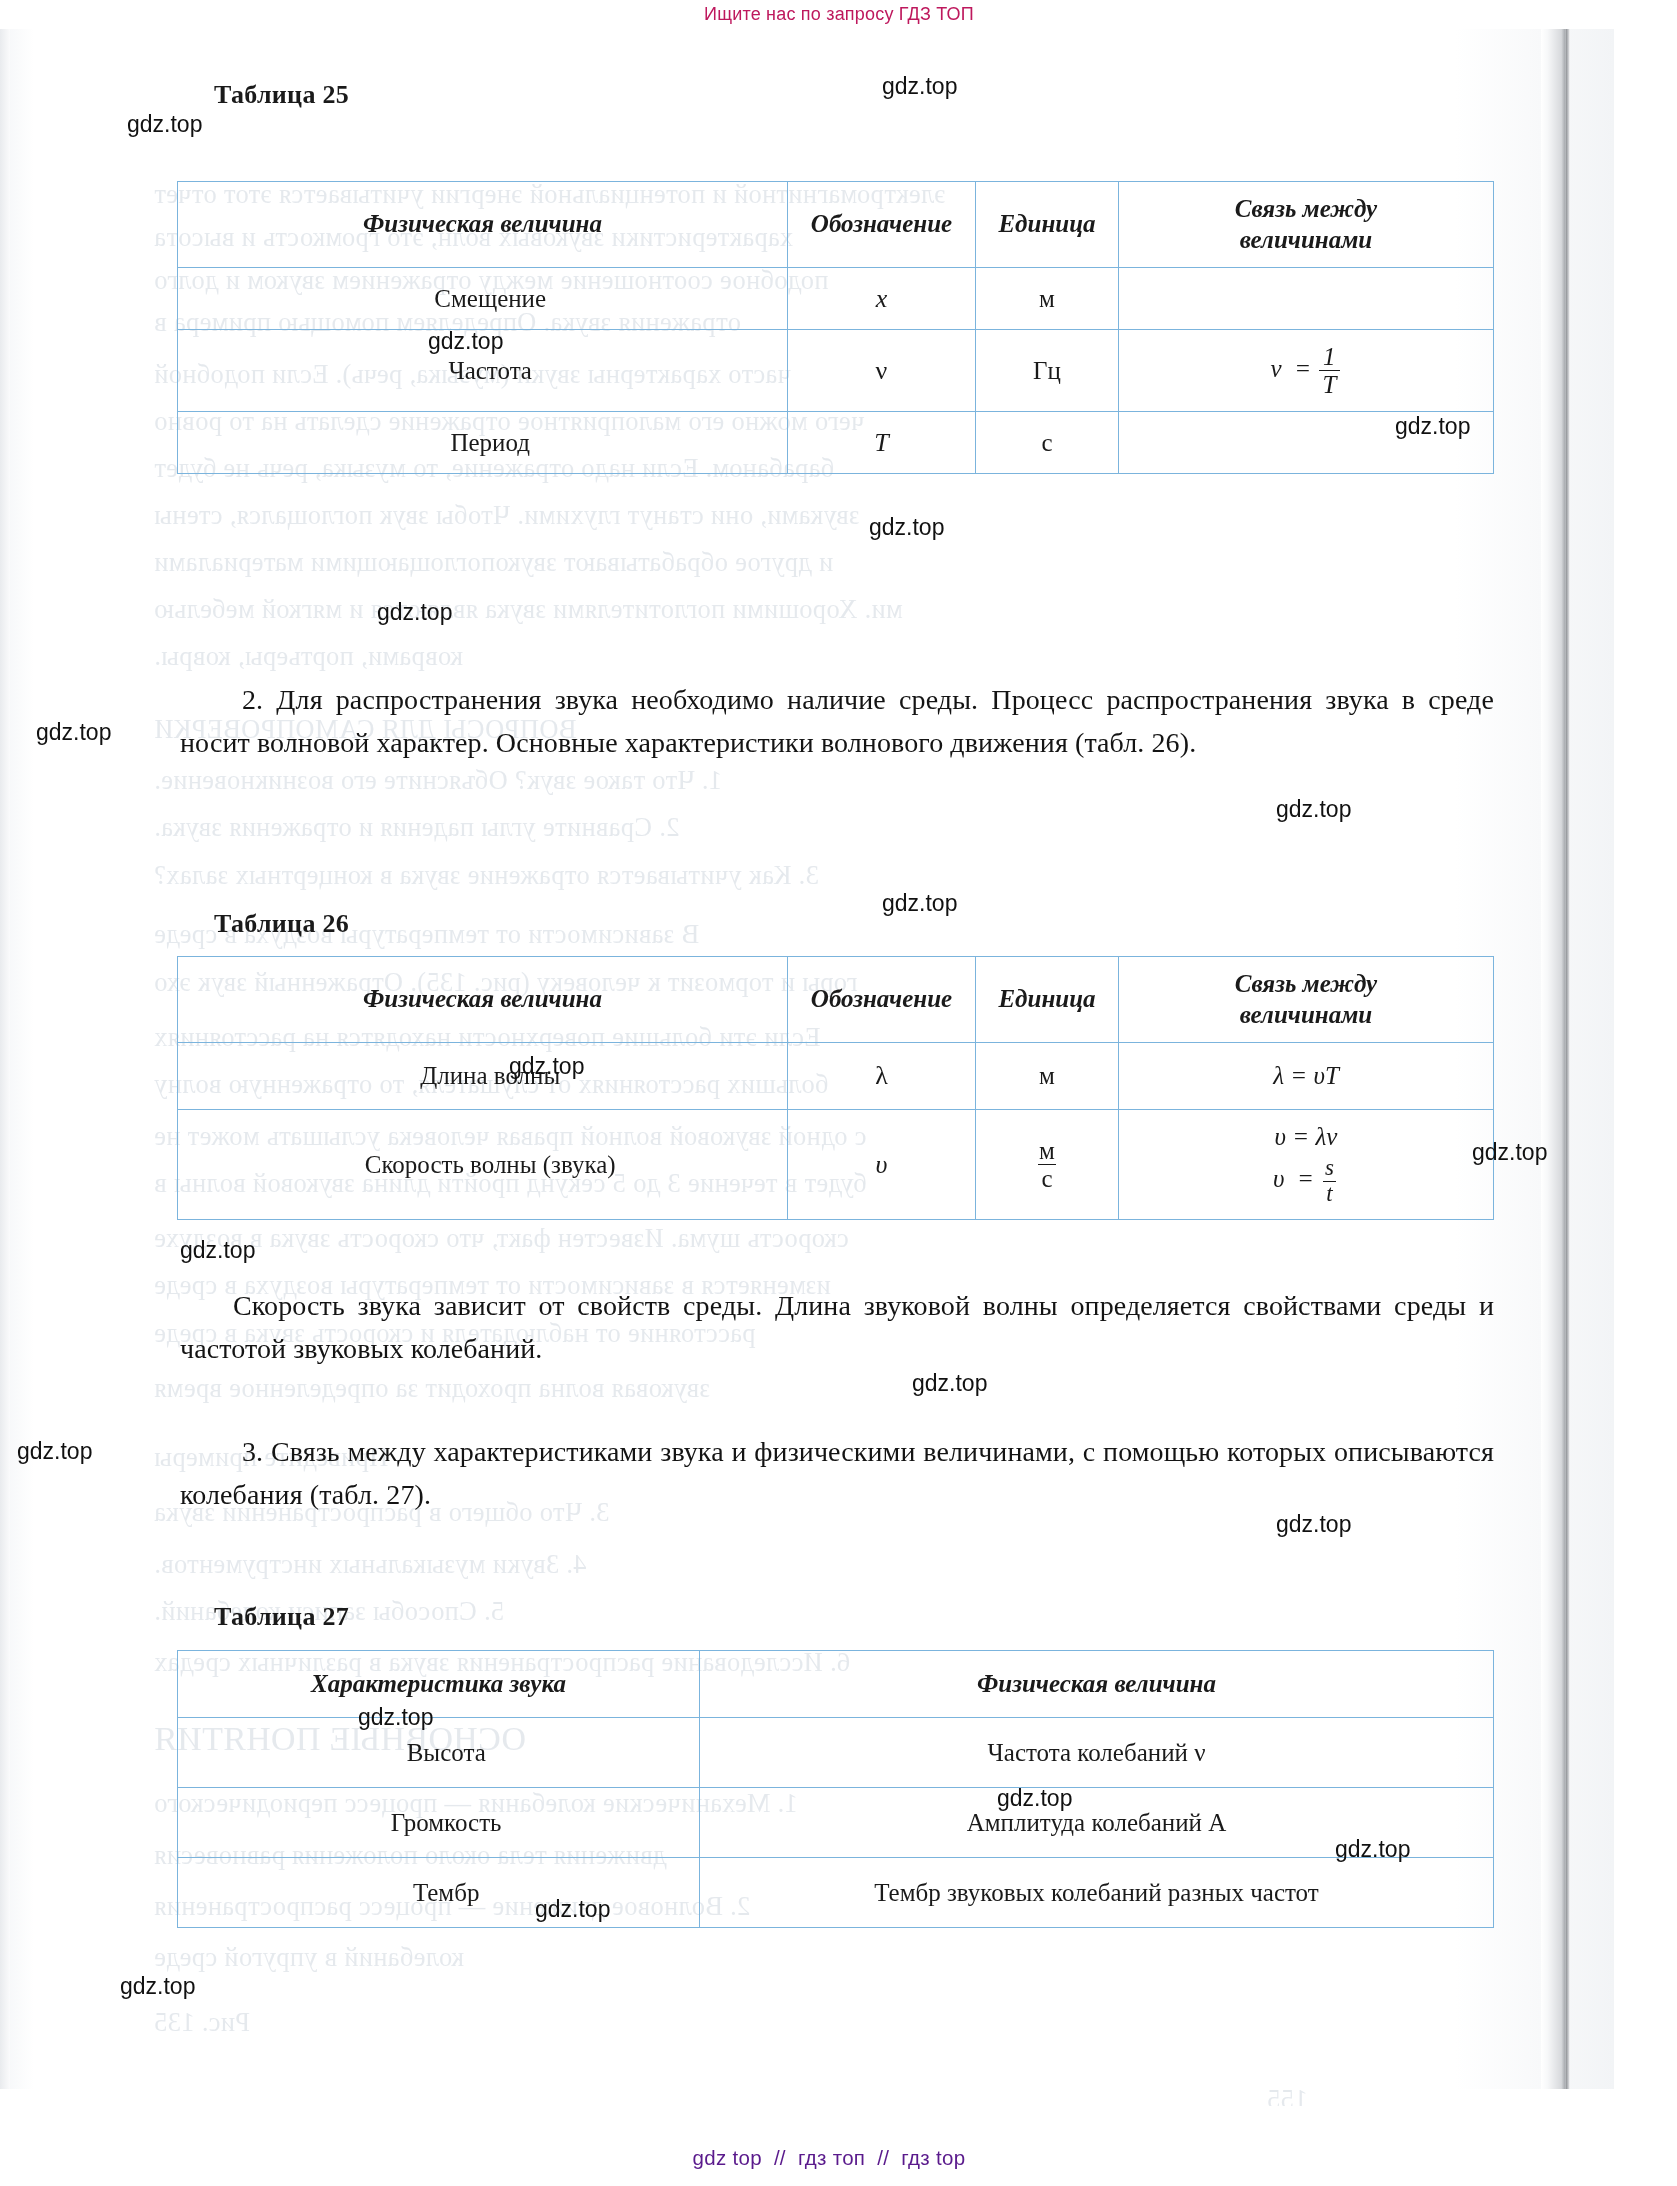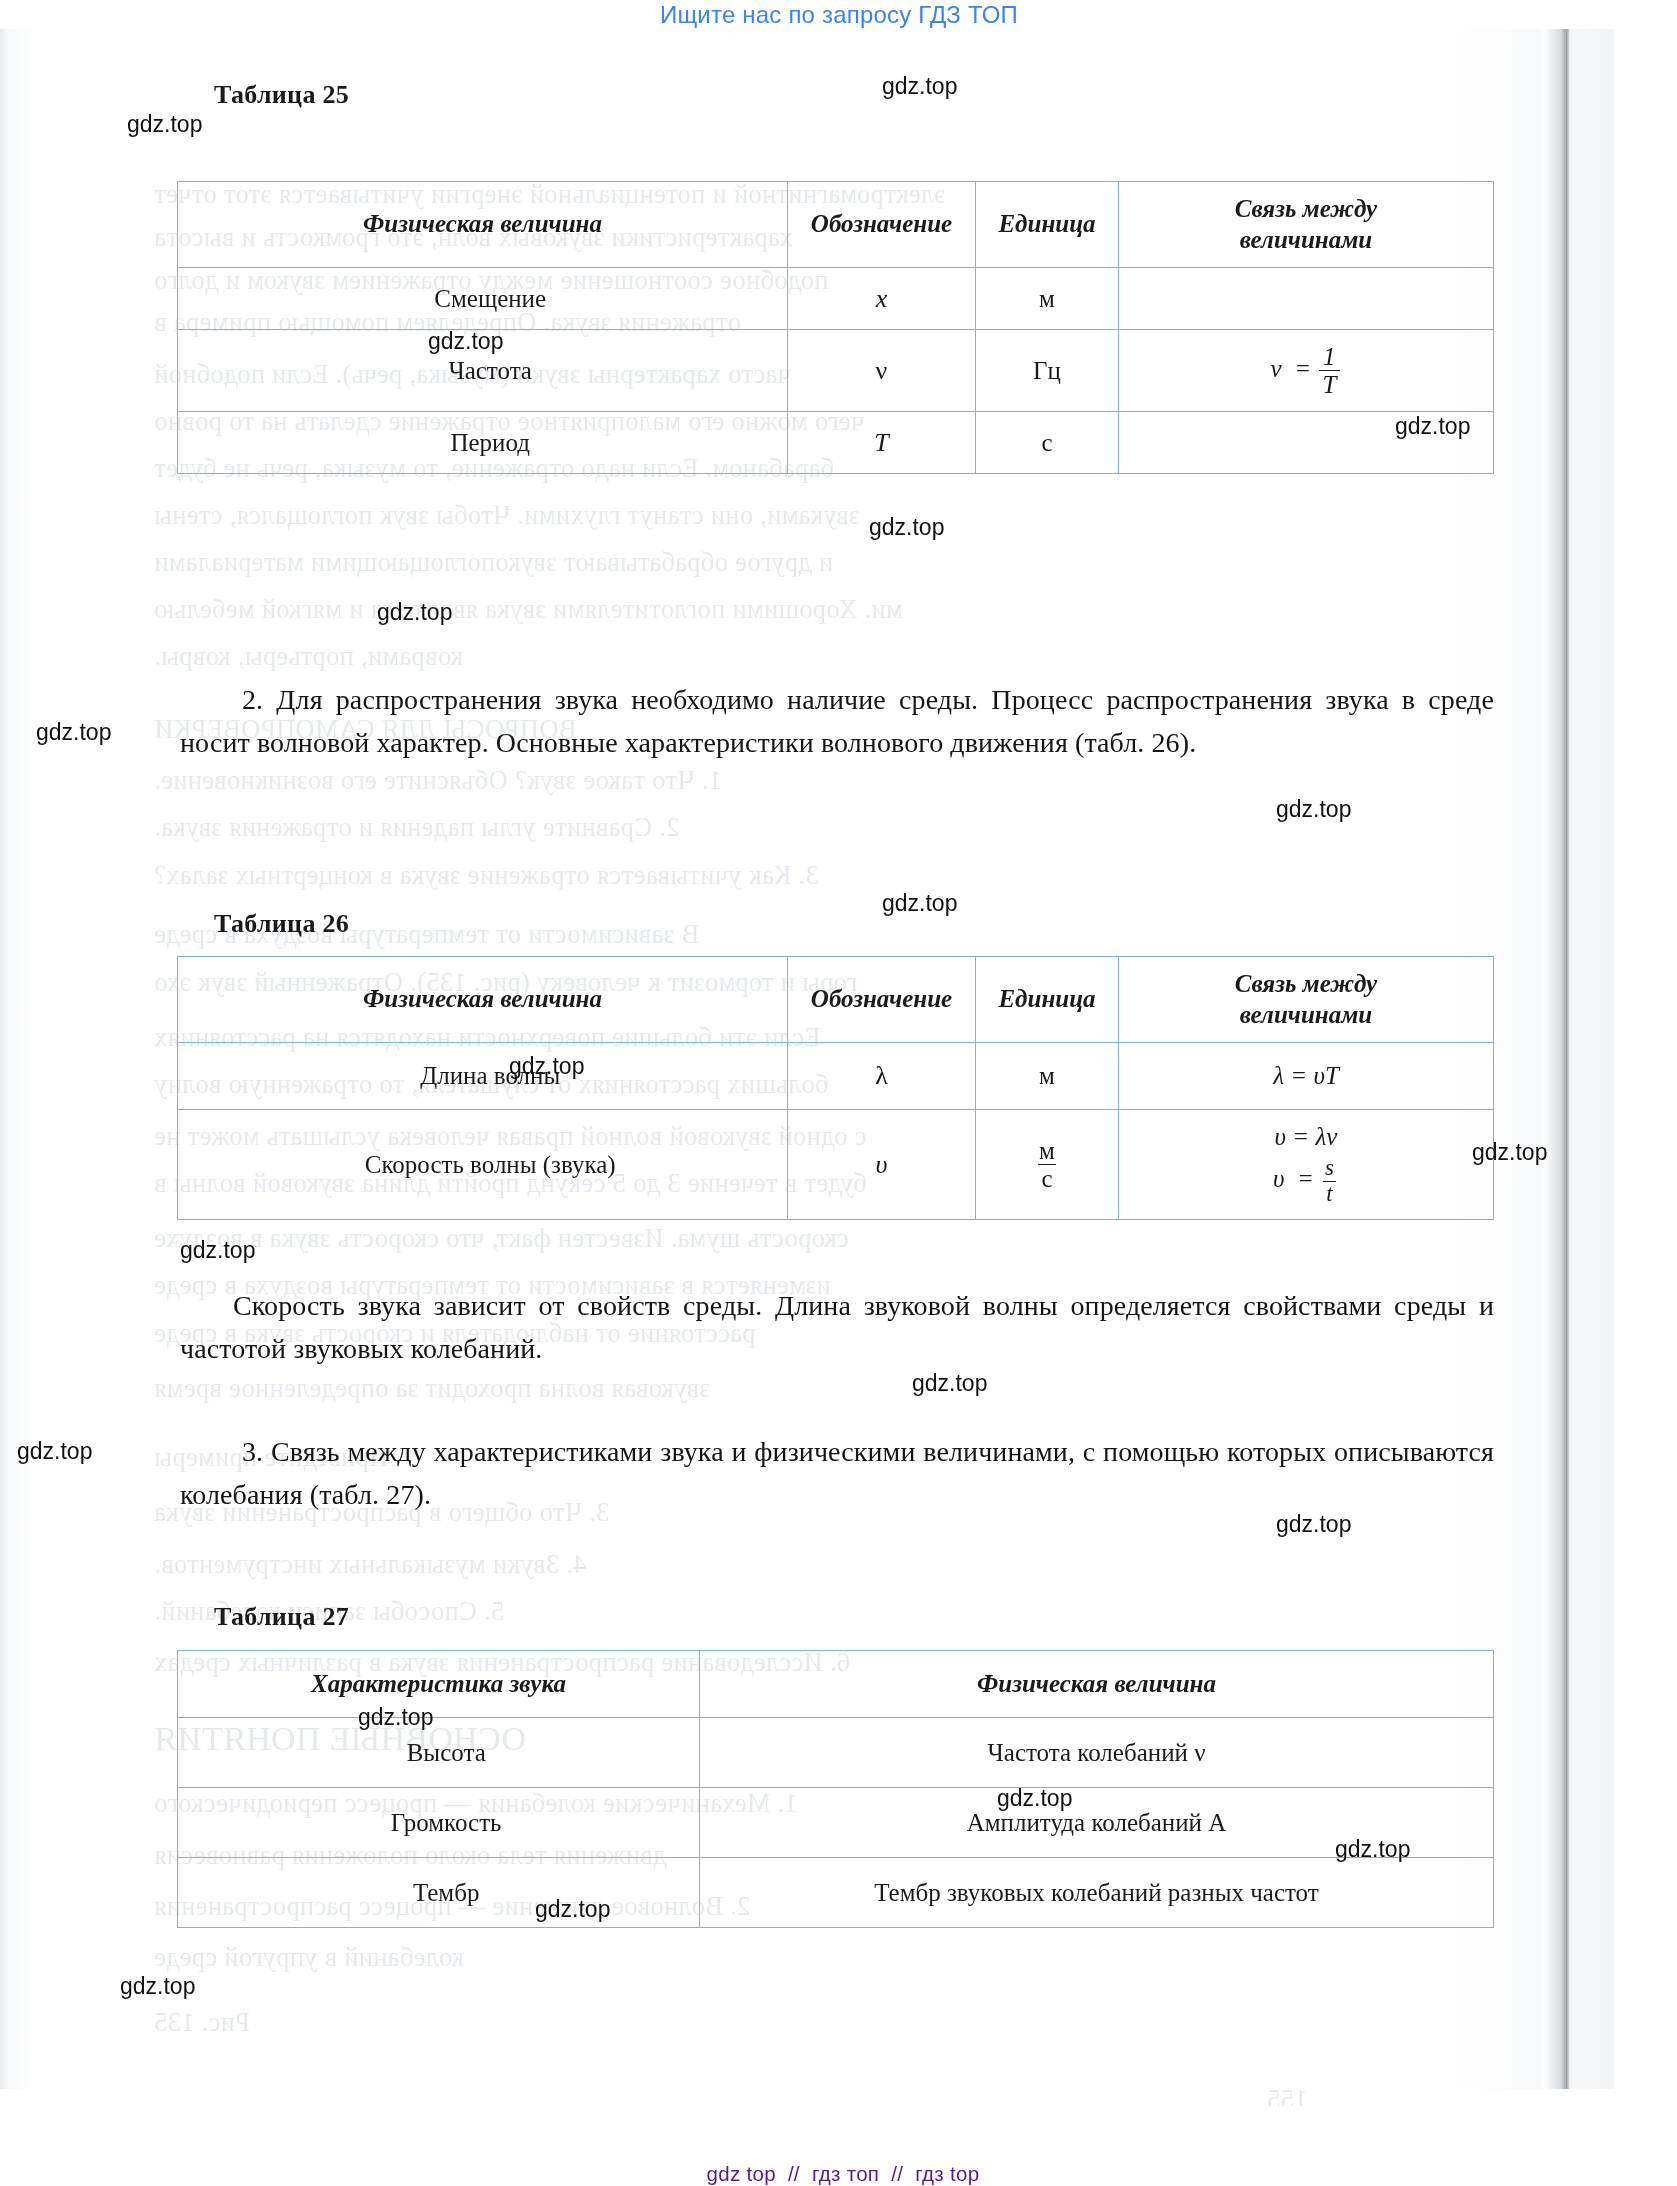--- a/index.html
+++ b/index.html
@@ -12,22 +12,22 @@
     overflow:hidden;
   }
 
   
   .promo-bar {
     position:absolute; top:0; left:0; width:1678px; height:29px;
     display:flex; align-items:center; justify-content:center;
     background:#ffffff;
   }
   .promo-text {
-    color:#3b82f6; font-family:"Liberation Sans", sans-serif;
-    font-size:24px; letter-spacing:0.2px; white-space:nowrap;
+    color:#be185d; font-family:"Liberation Sans", sans-serif;
+    font-size:18px; letter-spacing:0.2px; white-space:nowrap;
   }
 
   
   .page-sheet {
     position:absolute; top:29px; left:0; width:1614px; height:2060px;
     background:#fdfdfd;
     background-image:
       linear-gradient(90deg,#f4f6f8 0px,#ffffff 34px,#ffffff 1455px,#f2f4f6 1614px);
   }
   
@@ -112,22 +112,22 @@
   
   .wm {
     position:absolute;
     font-family:"Liberation Sans", sans-serif;
     font-size:23px; color:#111111; white-space:nowrap;
     pointer-events:none;
   }
 
   
   .footer-bar {
-    position:absolute; left:16px; top:2106px; width:1654px; height:80px;
-    background:#ffffff; display:flex; align-items:flex-end; justify-content:center;
+    position:absolute; left:2px; top:2106px; width:1654px; height:80px;
+    background:#ffffff; display:flex; align-items:center; justify-content:center;
     padding-top:24px;
   }
   .footer-text {
     color:#5a1a8c; font-family:"Liberation Sans", sans-serif;
     font-size:20.5px; letter-spacing:0.3px; white-space:nowrap;
   }
   .footer-sep { padding:0 12px; }
 </style>
 </head>
 <body>

